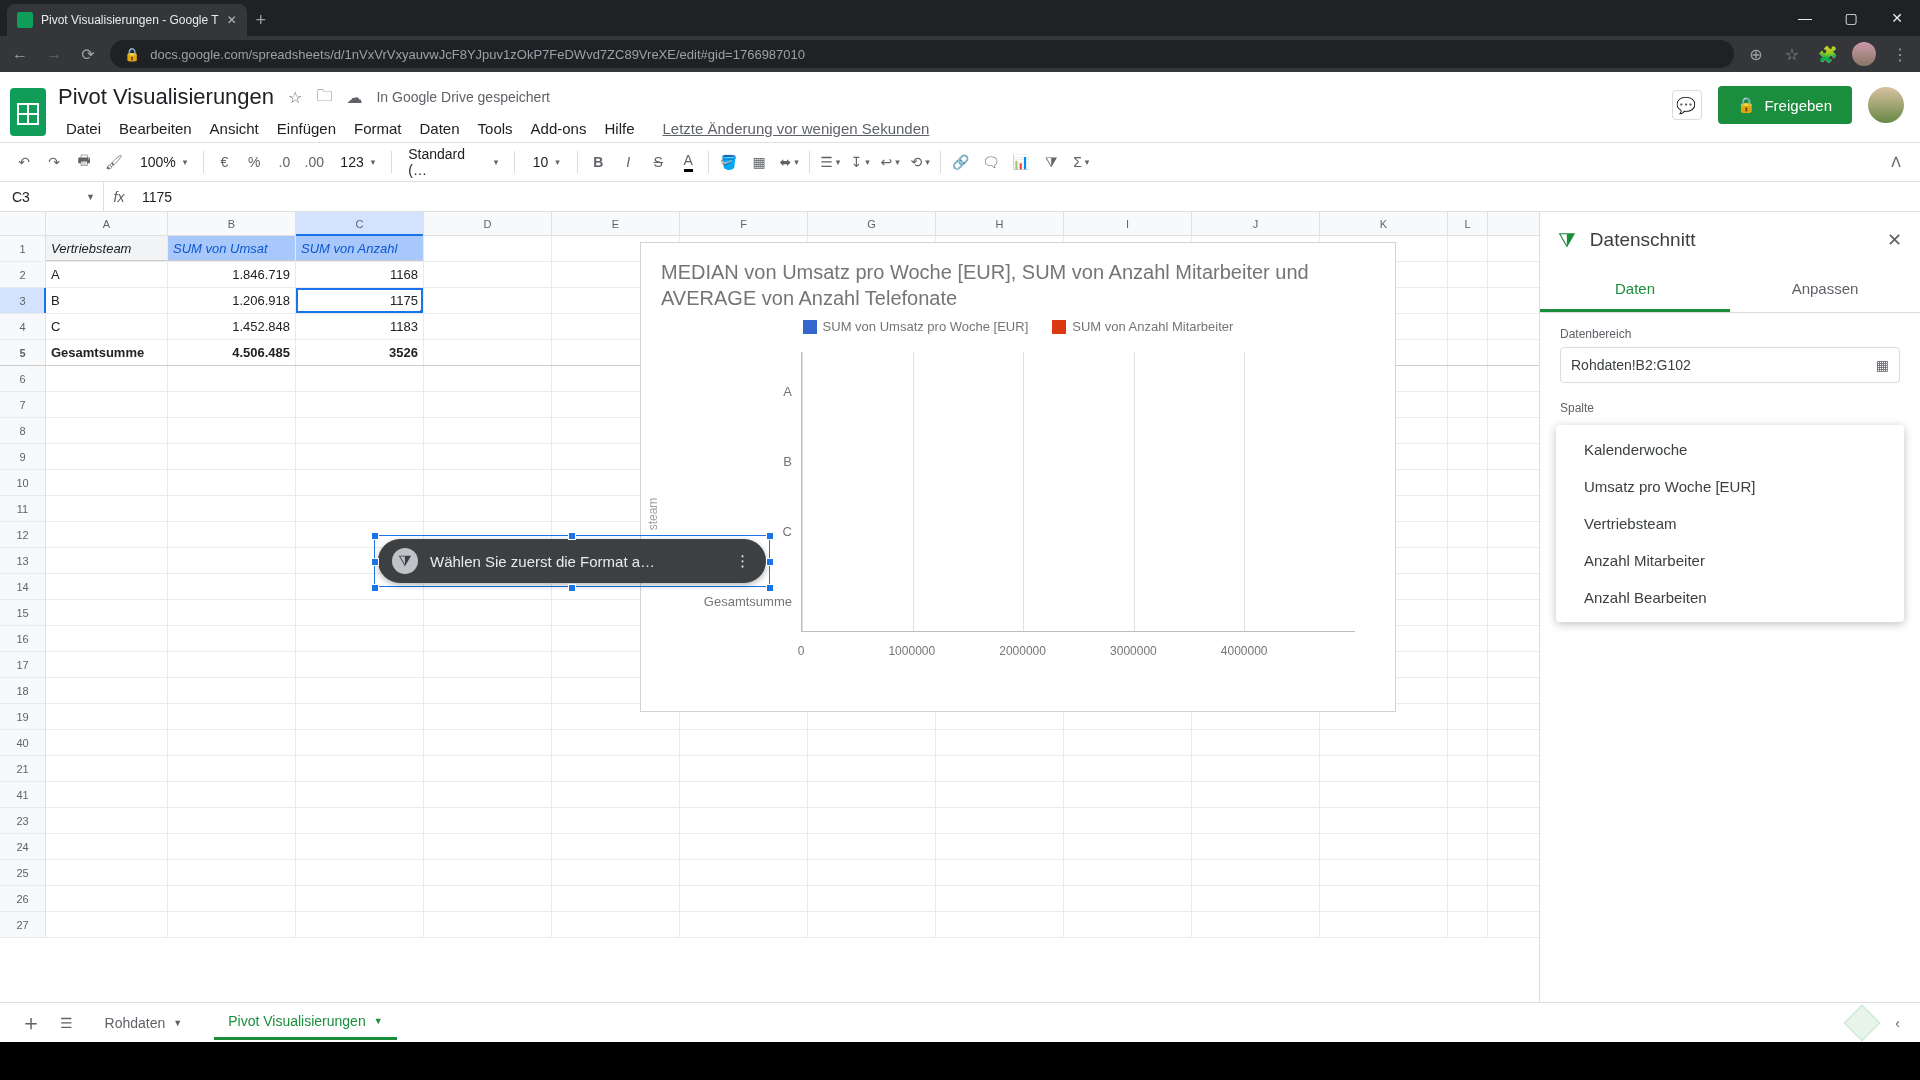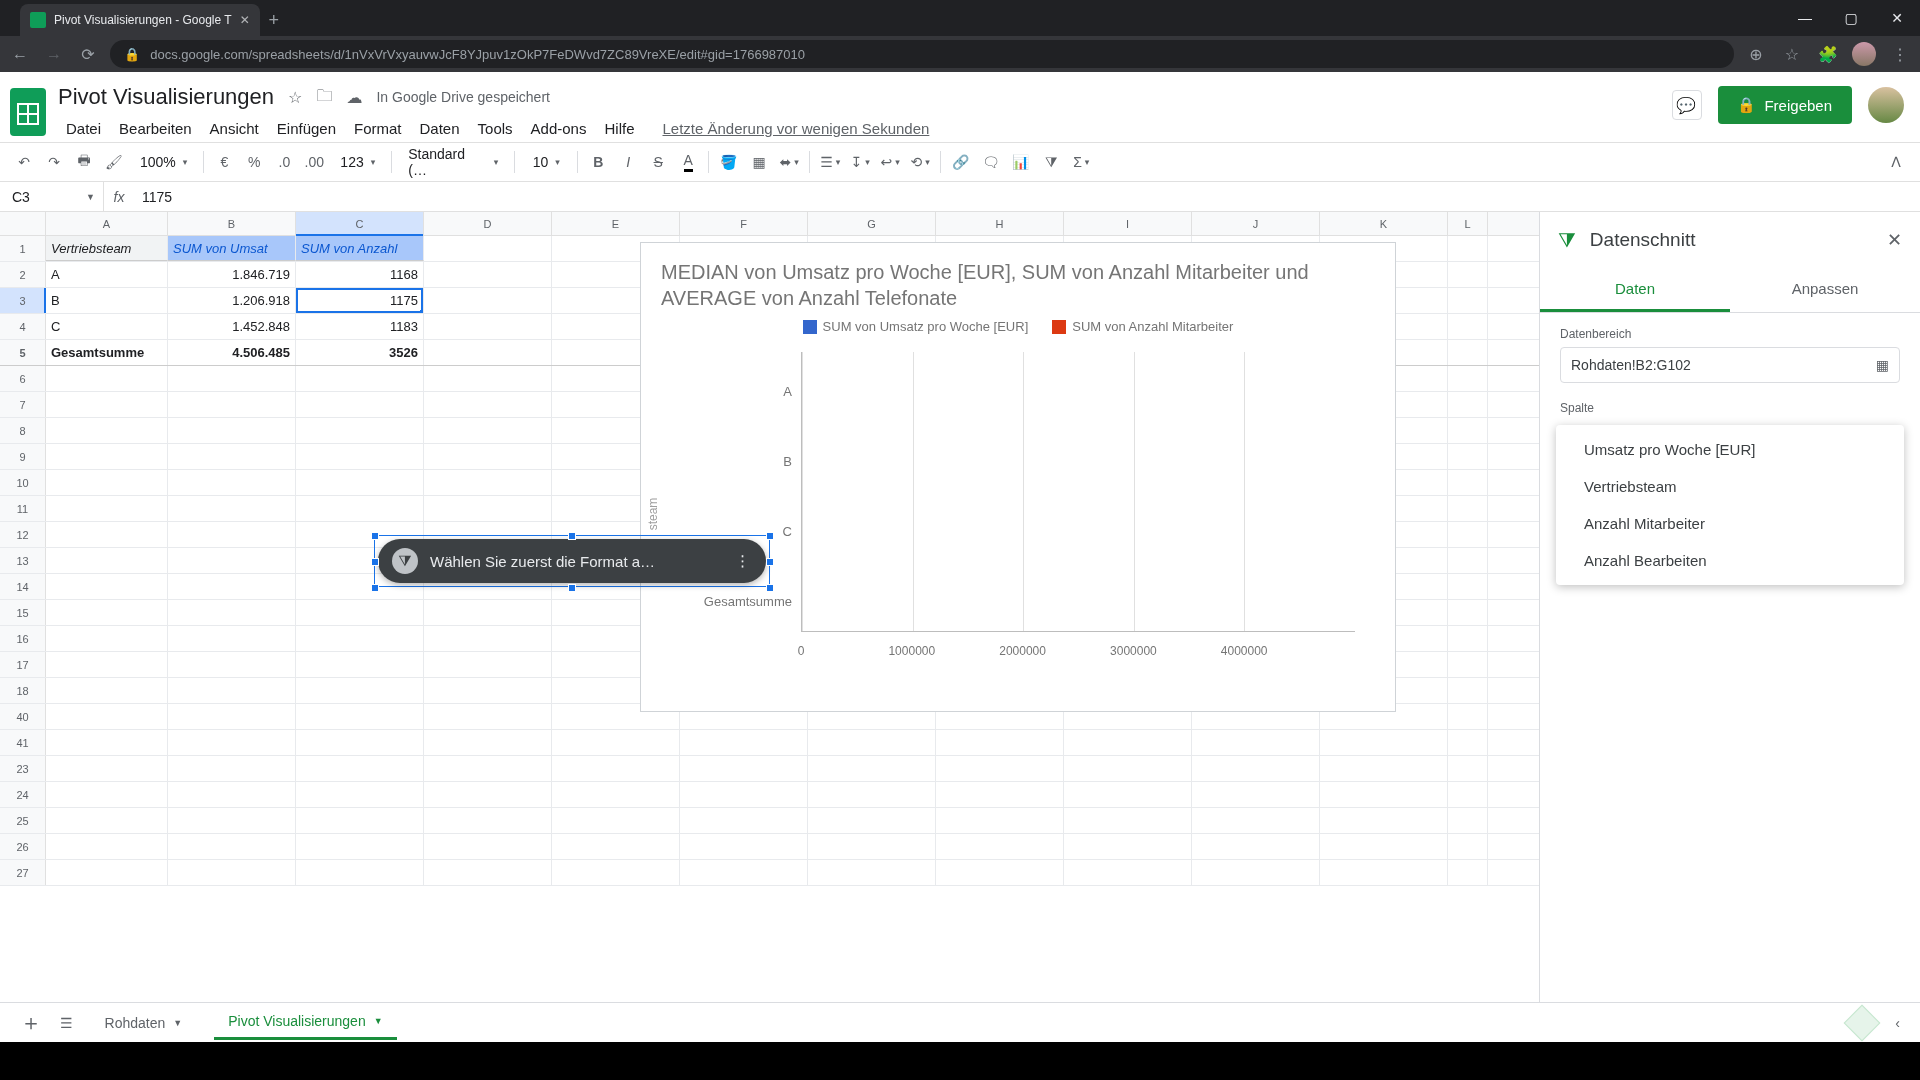--- a/index.html
+++ b/index.html
@@ -1,19 +1,19 @@
 <!DOCTYPE html>
 <html><head>
 <meta charset="utf-8">
 <style>
 * { margin: 0; padding: 0; box-sizing: border-box; font-family: Arial, "Segoe UI", sans-serif; }
 body { background: #fff; width: 1920px; height: 1080px; overflow: hidden; }
 
 
-.browser-tabs { height: 36px; background: #202124; display: flex; align-items: flex-end; padding-left: 20px; }
+.browser-tabs { height: 36px; background: #202124; display: flex; align-items: flex-end; padding-left: 7px; }
 .tab { background: #35363a; height: 32px; min-width: 230px; border-radius: 8px 8px 0 0; display: flex; align-items: center; padding: 0 10px; color: #e8eaed; font-size: 12px; gap: 8px; }
 .tab .favicon { width: 16px; height: 16px; background: #0f9d58; border-radius: 2px; }
 .tab .close { margin-left: auto; opacity: .7; }
 .new-tab { color: #9aa0a6; width: 28px; text-align: center; font-size: 18px; line-height: 32px; }
 .win-ctrl { margin-left: auto; display: flex; color: #e8eaed; }
 .win-ctrl span { width: 46px; text-align: center; font-size: 14px; line-height: 36px; }
 
 .addr-bar { height: 36px; background: #35363a; display: flex; align-items: center; padding: 0 8px; gap: 10px; }
 .nav-ico { color: #9aa0a6; font-size: 16px; width: 24px; text-align: center; }
 .url-box { flex: 1; background: #202124; border-radius: 20px; height: 28px; display: flex; align-items: center; padding: 0 14px; color: #9aa0a6; font-size: 13px; gap: 10px; }
@@ -544,21 +544,51 @@
           <div class="cell " style="width: 128px;"></div>
           <div class="cell " style="width: 128px;"></div>
           <div class="cell " style="width: 128px;"></div>
           <div class="cell " style="width: 128px;"></div>
           <div class="cell " style="width: 128px;"></div>
           <div class="cell " style="width: 128px;"></div>
           <div class="cell " style="width: 128px;"></div>
           <div class="cell " style="width: 40px;"></div>
         </div>
         <div class="row ">
+          <div class="rh">19</div>
+          <div class="cell " style="width: 122px;"></div>
+          <div class="cell " style="width: 128px;"></div>
+          <div class="cell " style="width: 128px;"></div>
+          <div class="cell " style="width: 128px;"></div>
+          <div class="cell " style="width: 128px;"></div>
+          <div class="cell " style="width: 128px;"></div>
+          <div class="cell " style="width: 128px;"></div>
+          <div class="cell " style="width: 128px;"></div>
+          <div class="cell " style="width: 128px;"></div>
+          <div class="cell " style="width: 128px;"></div>
+          <div class="cell " style="width: 128px;"></div>
+          <div class="cell " style="width: 40px;"></div>
+        </div>
+        <div class="row ">
           <div class="rh">40</div>
+          <div class="cell " style="width: 122px;"></div>
+          <div class="cell " style="width: 128px;"></div>
+          <div class="cell " style="width: 128px;"></div>
+          <div class="cell " style="width: 128px;"></div>
+          <div class="cell " style="width: 128px;"></div>
+          <div class="cell " style="width: 128px;"></div>
+          <div class="cell " style="width: 128px;"></div>
+          <div class="cell " style="width: 128px;"></div>
+          <div class="cell " style="width: 128px;"></div>
+          <div class="cell " style="width: 128px;"></div>
+          <div class="cell " style="width: 128px;"></div>
+          <div class="cell " style="width: 40px;"></div>
+        </div>
+        <div class="row ">
+          <div class="rh">21</div>
           <div class="cell " style="width: 122px;"></div>
           <div class="cell " style="width: 128px;"></div>
           <div class="cell " style="width: 128px;"></div>
           <div class="cell " style="width: 128px;"></div>
           <div class="cell " style="width: 128px;"></div>
           <div class="cell " style="width: 128px;"></div>
           <div class="cell " style="width: 128px;"></div>
           <div class="cell " style="width: 128px;"></div>
           <div class="cell " style="width: 128px;"></div>
           <div class="cell " style="width: 128px;"></div>
@@ -733,20 +763,21 @@
     <div class="sb-body">
       <div class="sb-label">Datenbereich</div>
       <div class="sb-input">
         <span>Rohdaten!B2:G102</span>
         <span class="sb-grid-ico">▦</span>
       </div>
       <div class="dropdown">
         <div class="sb-label">Spalte</div>
         <div class="dd-caret">▲</div>
         <div class="dd-list">
+          <div class="dd-item">Kalenderwoche</div>
           <div class="dd-item">Umsatz pro Woche [EUR]</div>
           <div class="dd-item">Vertriebsteam</div>
           <div class="dd-item">Anzahl Mitarbeiter</div>
           <div class="dd-item">Anzahl Bearbeiten</div>
         </div>
       </div>
     </div>
   </div>
 </div>
 

